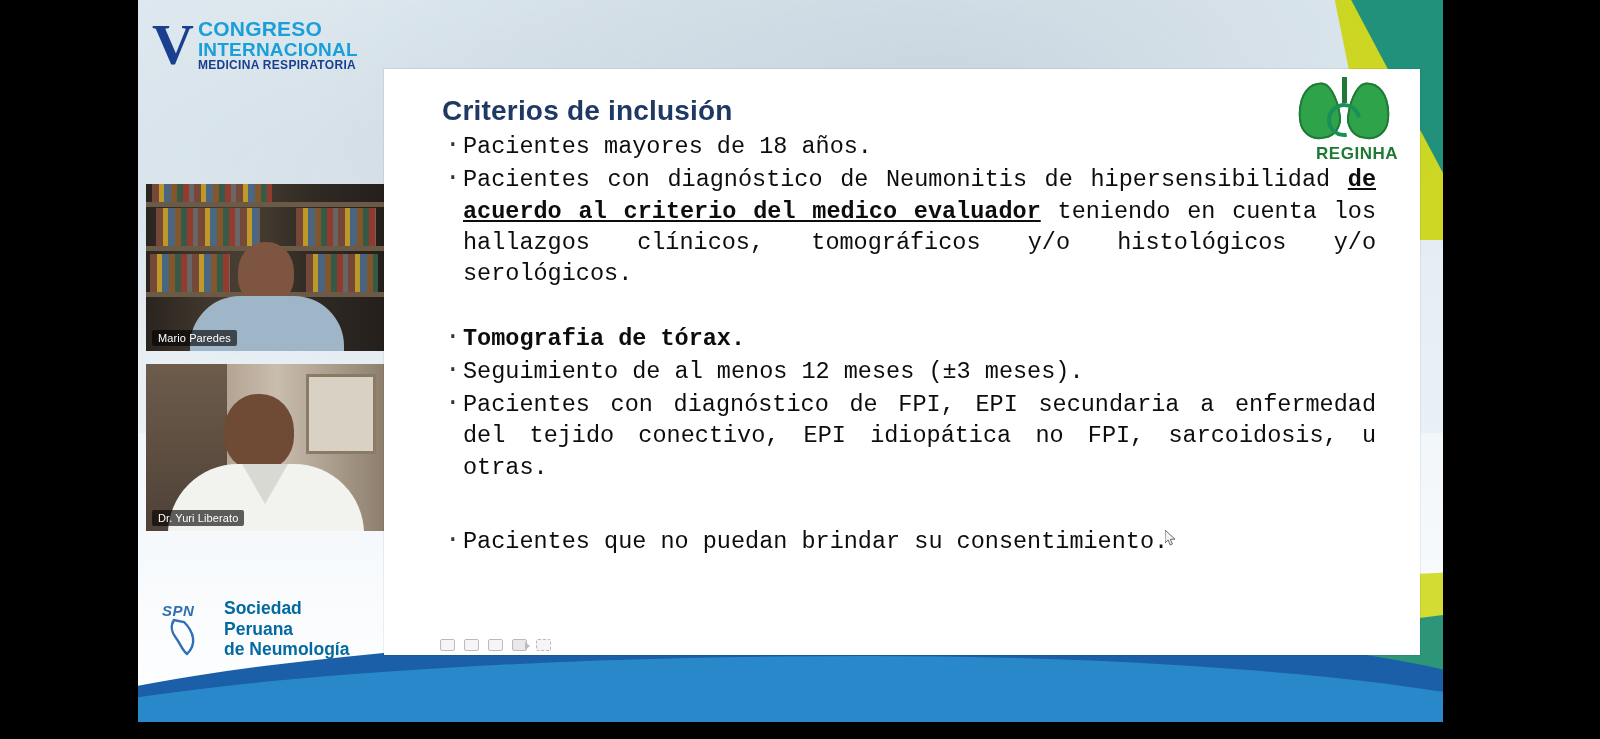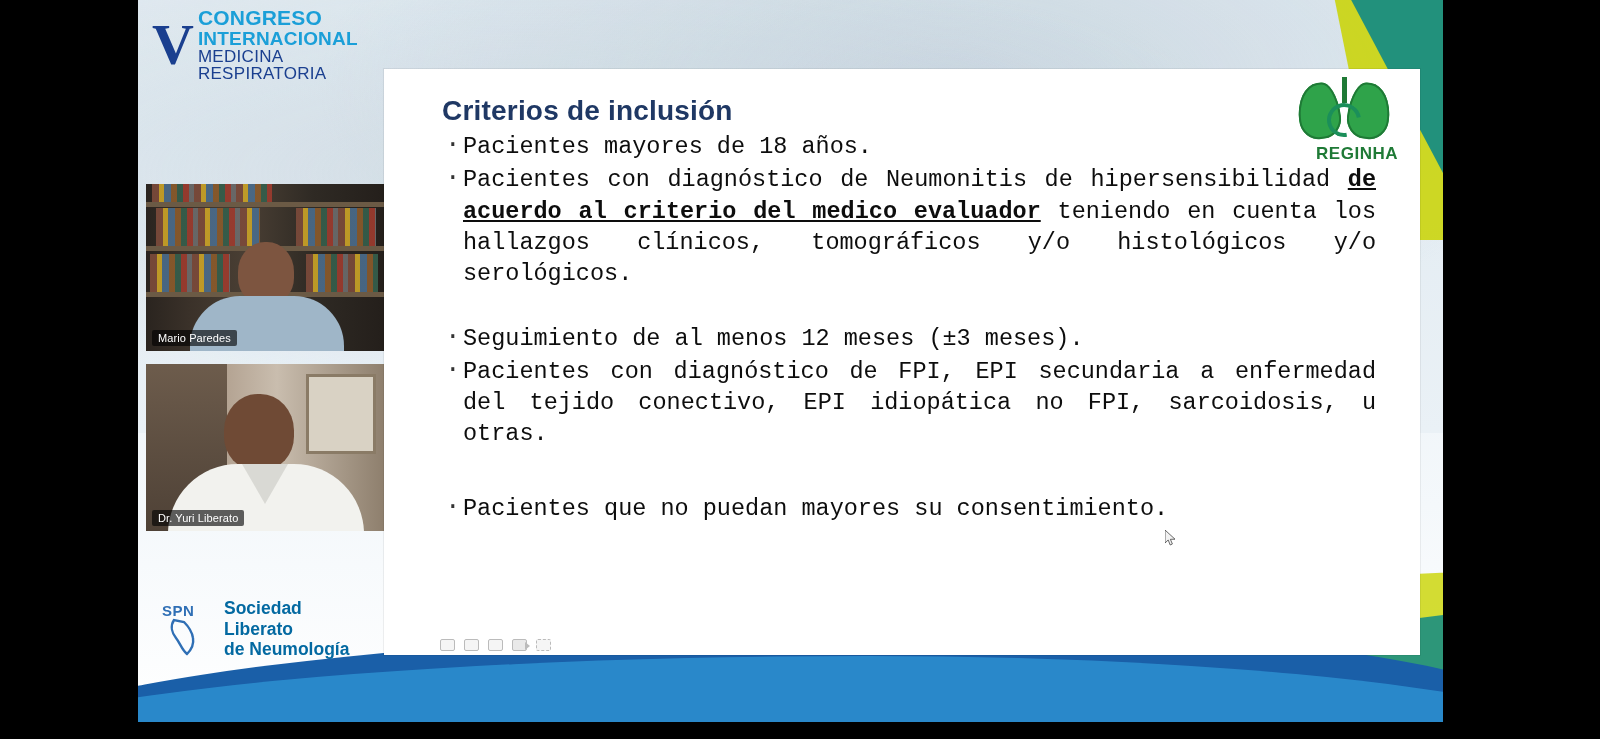--- a/index.html
+++ b/index.html
@@ -93,21 +93,21 @@
     position: absolute; left: 14px; top: 10px; width: 230px; height: 70px;
     display: flex; align-items: center;
   }
   .congress-v {
     font-size: 58px; font-weight: bold; color: #1a3f8f;
     line-height: 54px; margin-right: 4px; font-family: "Liberation Serif", serif;
   }
   .congress-txt { line-height: 1.02; }
   .congress-txt .l1 { font-size: 21px; font-weight: bold; color: #1b9fd8; letter-spacing: .2px;}
   .congress-txt .l2 { font-size: 19px; font-weight: bold; color: #1b9fd8; letter-spacing: .2px;}
-  .congress-txt .l3 { font-size: 17px; font-weight: normal; color: #1a3f8f; letter-spacing: .3px;}
+  .congress-txt .l3 { font-size: 12px; font-weight: bold; color: #1a3f8f; letter-spacing: .3px;}
 
   .tile {
     position: absolute; left: 8px; width: 238px; height: 167px;
     background: #1c1c1c; overflow: hidden;
   }
   #tile-1 { top: 184px; }
   #tile-2 { top: 364px; }
   .tile-name {
     position: absolute; left: 6px; bottom: 5px;
     background: rgba(0,0,0,0.62); color: #fff;
@@ -167,21 +167,21 @@
 
   .spn-logo {
     position: absolute; left: 22px; top: 598px;
     display: flex; align-items: center; gap: 12px;
   }
   .spn-mark {
     width: 52px; height: 58px; position: relative;
   }
   .spn-mark .spn-txt {
     position: absolute; top: 2px; left: 2px;
-    font-size: 15px; font-weight: bold; color: #2f6fb5; letter-spacing: .5px;
+    font-size: 15px; font-weight: bold; color: #2f6fb5; letter-spacing: .5px; font-style: italic;
   }
   .spn-words { line-height: 1.18; color: #0369a1; font-size: 17.5px; font-weight: bold; }
 
   
   #slide {
     position: absolute; left: 246px; top: 69px;
     width: 1036px; height: 586px;
     background: #ffffff;
     box-shadow: 0 0 0 1px rgba(0,0,0,0.06);
     overflow: hidden;
@@ -327,21 +327,21 @@
 
       <div class="spn-logo">
         <div class="spn-mark">
           <span class="spn-txt">SPN</span>
           <svg width="52" height="58" viewBox="0 0 52 58">
             <path d="M14 20 C10 26 12 33 16 38 C20 43 22 50 27 54 C31 50 34 44 33 38 C32 31 28 26 24 22 Z" fill="none" stroke="#2f6fb5" stroke-width="2.4"></path>
           </svg>
         </div>
         <div class="spn-words">
           <div>Sociedad</div>
-          <div>Liberato</div>
+          <div>Peruana</div>
           <div>de Neumología</div>
         </div>
       </div>
     </div>
 
     <div id="slide">
       <div class="reginha">
         <div class="leafwrap">
           <div class="trunk"></div>
           <div class="lung-l"></div>
@@ -354,30 +354,33 @@
       <div class="slide-inner">
         <h2 class="sec-title">Criterios de inclusión</h2>
         <ul class="bullets">
           <li>
             <span>Pacientes mayores de 18 años.</span>
           </li>
           <li class="justified">
             <span>Pacientes con diagnóstico de Neumonitis de hipersensibilidad </span><span class="u">de acuerdo al criterio del medico evaluador</span><span> teniendo en cuenta los hallazgos clínicos, tomográficos y/o histológicos y/o serológicos.</span>
           </li>
           <li>
+            <span class="b">Tomografia de tórax.</span>
+          </li>
+          <li>
             <span>Seguimiento de al menos 12 meses (±3 meses).</span>
           </li>
         </ul>
 
         <ul class="bullets">
           <li class="justified">
             <span>Pacientes con diagnóstico de FPI, EPI secundaria a enfermedad del tejido conectivo, EPI idiopática no FPI, sarcoidosis, u otras.</span>
           </li>
           <li style="margin-top:12px">
-            <span>Pacientes que no puedan mayores su consentimiento.</span>
+            <span>Pacientes que no puedan brindar su consentimiento.</span>
           </li>
         </ul>
       </div>
 
       <div class="slide-controls">
         <div class="ctl"></div>
         <div class="ctl"></div>
         <div class="ctl"></div>
         <div class="ctl cam"></div>
         <div class="ctl" style="border-style:dashed"></div>

